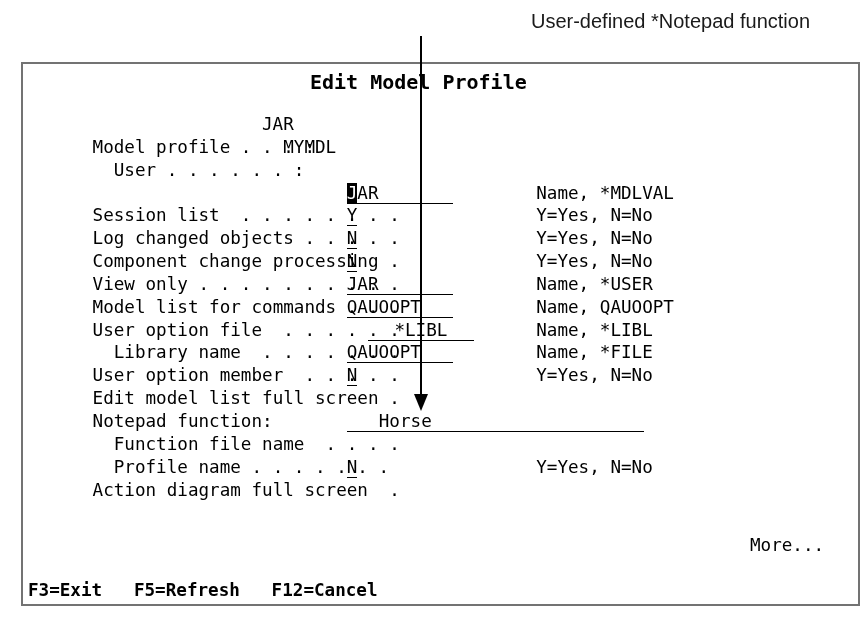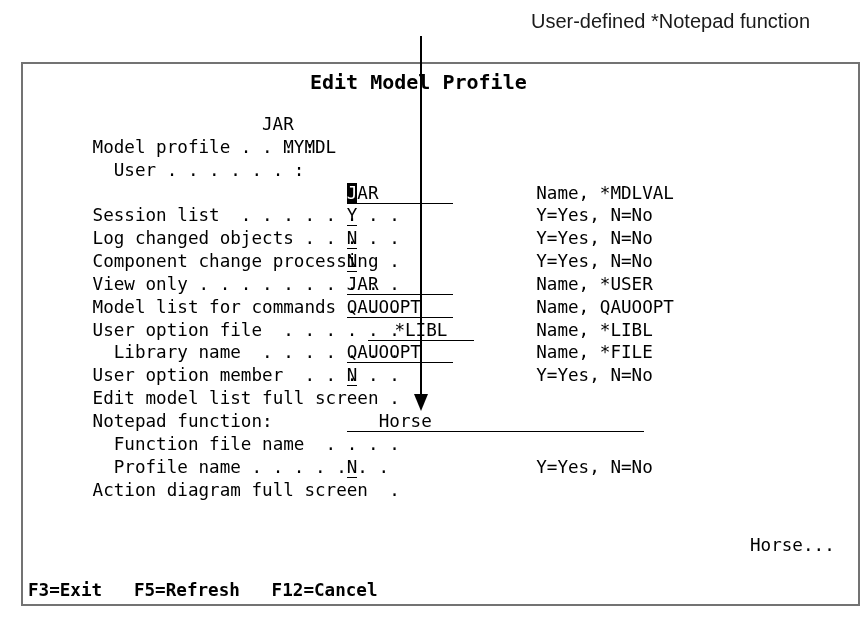--- a/index.html
+++ b/index.html
@@ -149,15 +149,15 @@
     </div>
 
     <div class="row">
       <span class="lbl">Action diagram full screen  .</span>
       <span class="val w1">N</span>
       <span class="hint">Y=Yes, N=No</span>
     </div>
 
   </div>
 
-  <div class="more-label">Horse...</div>
+  <div class="more-label">More...</div>
   <div class="fkeys">F3=Exit   F5=Refresh   F12=Cancel</div>
 </div>
 
 </body></html>

